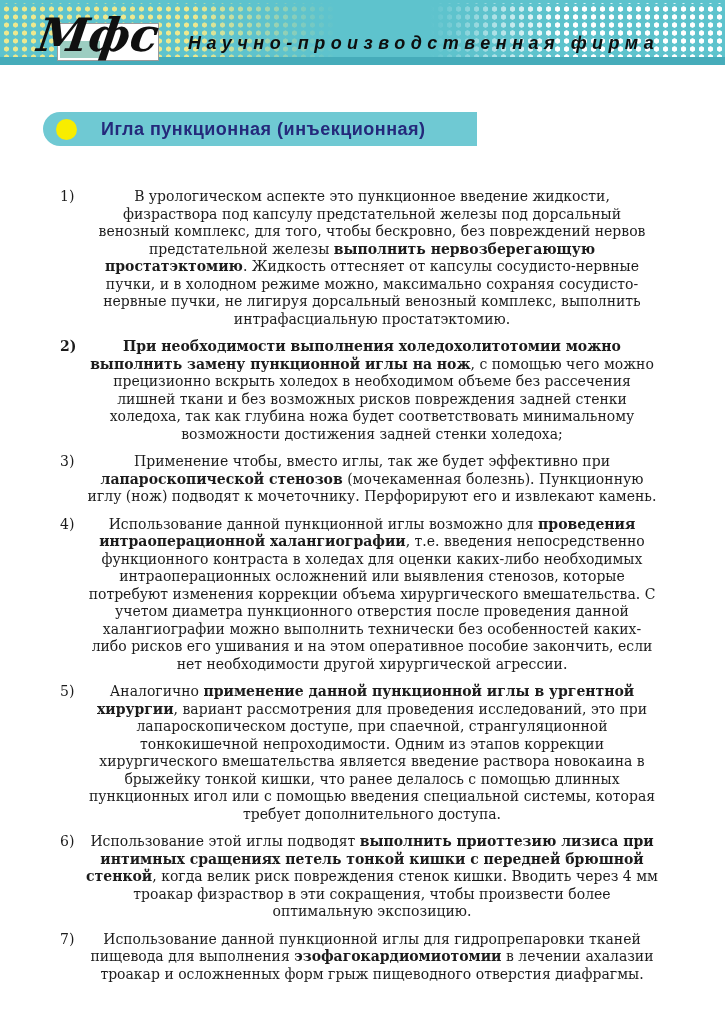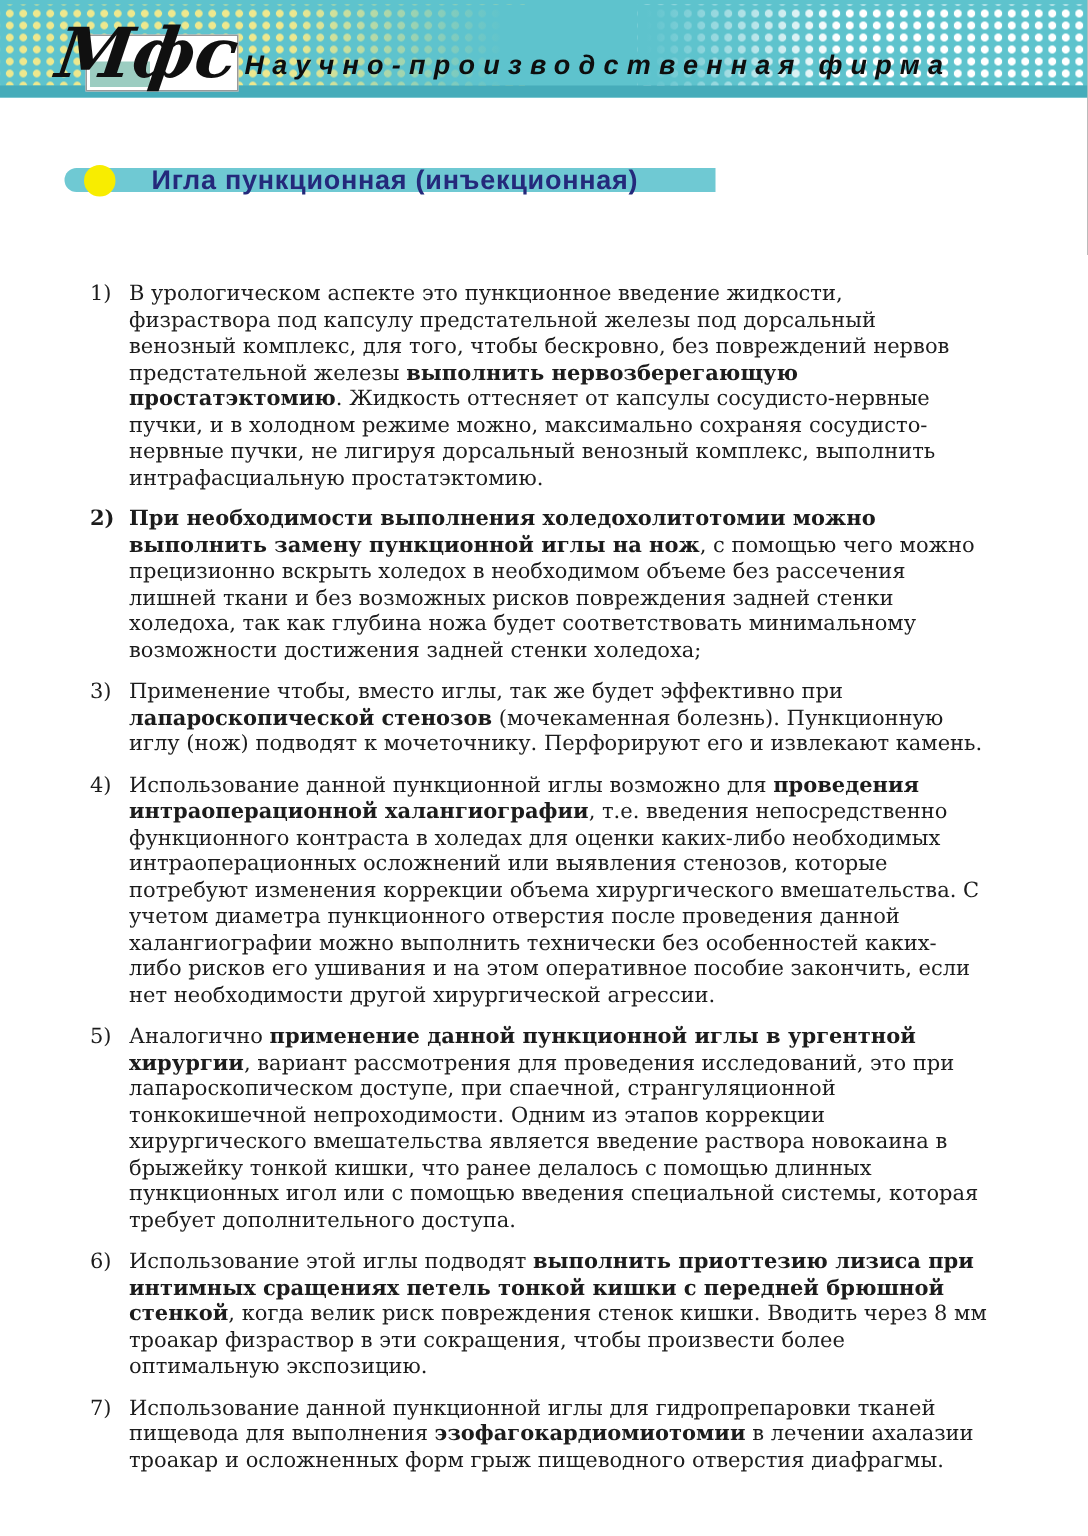--- a/index.html
+++ b/index.html
@@ -45,28 +45,28 @@
     position:absolute; left:2px; bottom:2px; width:40px; height:17px;
     background:#9CCDC1;
   }
   .logo-text{
     position:absolute; left:-20px; top:-12px;
     font-family:"DejaVu Serif", serif; font-style:italic; font-weight:bold;
     font-size:46px; line-height:1; color:#101010;
     transform:skewX(-8deg); white-space:nowrap;
   }
   .tagline{
-    position:absolute; left:163px; top:33px; z-index:2;
+    position:absolute; left:188px; top:33px; z-index:2;
     font-family:"Liberation Sans", sans-serif; font-style:italic; font-weight:bold;
     font-size:18px; letter-spacing:5.5px; color:#0E0E0E; white-space:nowrap;
   }
 
   
   .title-bar{
-    position:absolute; left:43px; top:112px; width:434px; height:16px;
+    position:absolute; left:43px; top:112px; width:434px; height:34px;
     background:#6FC9D3; border-radius:17px 0 0 17px;
     display:flex; align-items:center;
   }
   .bullet{
     width:21px; height:21px; border-radius:50%;
     background:#F8ED00; margin-left:13px; flex:none;
   }
   .title-text{
     margin:0 0 0 24px;
     font-family:"Liberation Sans", sans-serif; font-weight:bold;
@@ -74,21 +74,21 @@
   }
 
   
   .content{
     position:absolute; left:60px; top:188px; width:600px;
     color:#1C1C1C; font-size:14px; line-height:17.5px;
   }
   .item{display:flex; margin:0 0 10px 0;}
   .num{flex:none; width:26px;}
   .num.b{font-weight:bold;}
-  .itext{margin:0; width:572px;}
+  .itext{margin:0; width:572px;text-align:center;}
   .itext b{font-weight:bold;}
 </style>
 </head>
 <body>
 
 <div class="page">
 
   <header class="banner">
     <div class="dots dots-left"></div>
     <div class="dots dots-right"></div>
@@ -121,21 +121,21 @@
       <div class="item">
         <span class="num">4)</span>
         <p class="itext"><span>Использование данной пункционной иглы возможно для </span><b>проведения интраоперационной халангиографии</b><span>, т.е. введения непосредственно функционного контраста в холедах для оценки каких-либо необходимых интраоперационных осложнений или выявления стенозов, которые потребуют изменения коррекции объема хирургического вмешательства. С учетом диаметра пункционного отверстия после проведения данной халангиографии можно выполнить технически без особенностей каких-либо рисков его ушивания и на этом оперативное пособие закончить, если нет необходимости другой хирургической агрессии.</span></p>
       </div>
       <div class="item">
         <span class="num">5)</span>
         <p class="itext"><span>Аналогично </span><b>применение данной пункционной иглы в ургентной хирургии</b><span>, вариант рассмотрения для проведения исследований, это при лапароскопическом доступе, при спаечной, странгуляционной тонкокишечной непроходимости. Одним из этапов коррекции хирургического вмешательства является введение раствора новокаина в брыжейку тонкой кишки, что ранее делалось с помощью длинных пункционных игол или с помощью введения специальной системы, которая требует дополнительного доступа.</span></p>
       </div>
       <div class="item">
         <span class="num">6)</span>
-        <p class="itext"><span>Использование этой иглы подводят </span><b>выполнить приоттезию лизиса при интимных сращениях петель тонкой кишки с передней брюшной стенкой</b><span>, когда велик риск повреждения стенок кишки. Вводить через 8 мм троакар физраствор в эти сокращения, чтобы произвести более оптимальную экспозицию.</span></p>
+        <p class="itext"><span>Использование этой иглы подводят </span><b>выполнить приоттезию лизиса при интимных сращениях петель тонкой кишки с передней брюшной стенкой</b><span>, когда велик риск повреждения стенок кишки. Вводить через 4 мм троакар физраствор в эти сокращения, чтобы произвести более оптимальную экспозицию.</span></p>
       </div>
       <div class="item">
         <span class="num">7)</span>
         <p class="itext"><span>Использование данной пункционной иглы для гидропрепаровки тканей пищевода для выполнения </span><b>эзофагокардиомиотомии</b><span> в лечении ахалазии троакар и осложненных форм грыж пищеводного отверстия диафрагмы.</span></p>
       </div>
     </main>
 
 </div>
 
 </body></html>

